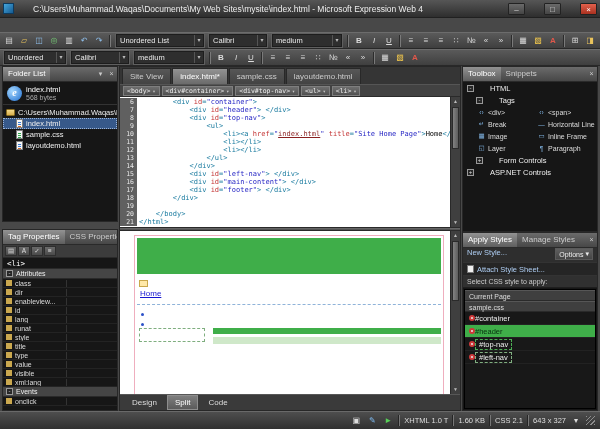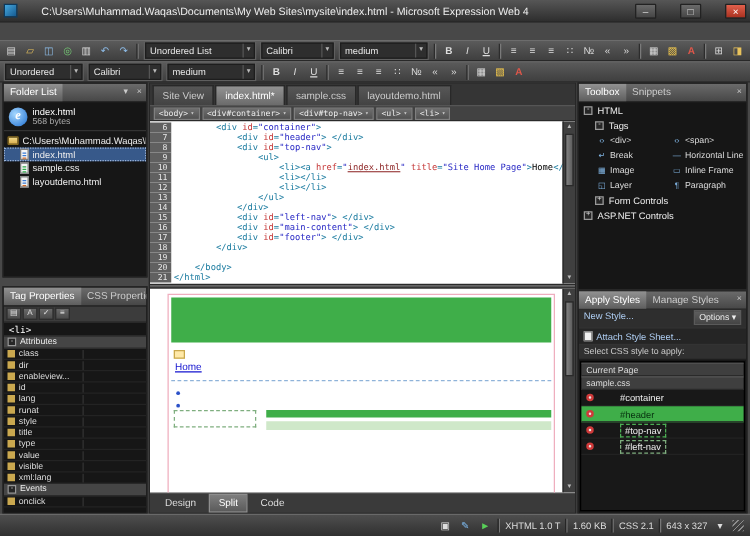--- a/index.html
+++ b/index.html
@@ -83,37 +83,37 @@
   .d-ulline{position:absolute;left:2px;right:2px;top:68px;border-top:1px dashed #8fb3d9}
   .d-bullet{position:absolute;width:3px;height:3px;background:#2b51c8;border-radius:50%;left:6px}
   .d-b1{top:77px}.d-b2{top:87px}
   .d-leftnav{position:absolute;left:4px;top:92px;width:66px;height:14px;border:1px dashed #7fae7f;background:#fff}
   .d-strip1{position:absolute;left:78px;right:2px;top:92px;height:6px;background:#3fae49}
   .d-strip2{position:absolute;left:78px;right:2px;top:101px;height:7px;background:#cfe8c9}
   .viewbar{height:16px;background:#3a3a3a;display:flex;align-items:center;gap:2px;padding:0 4px;border-top:1px solid #575757;flex:0 0 auto}
   .vbtn{padding:0 7px;line-height:13px;font-size:8px;color:#ddd;border:1px solid transparent}
   .vbtn.active{background:linear-gradient(#7e7e7e,#5b5b5b);border:1px solid #8e8e8e;color:#fff}
   
-  .tbx-row{display:flex;align-items:center;gap:4px;height:12px;padding:0 4px;font-size:7.5px;color:#eee;white-space:nowrap}
+  .tbx-row{display:flex;align-items:center;gap:16px;height:12px;padding:0 4px;font-size:7.5px;color:#eee;white-space:nowrap}
   .tbx-row.child{padding-left:13px}
   .tbx-grid{display:grid;grid-template-columns:1fr 1fr;padding-left:14px}
   .tbx-item{display:flex;align-items:center;gap:2px;height:12px;font-size:7px;color:#ddd;overflow:hidden;white-space:nowrap}
   .tbx-ic{color:#7fb2e0;font-size:6.5px;width:9px;text-align:center;flex:0 0 auto}
   
   .as-toolbar{height:15px;display:flex;align-items:flex-start;padding:0 4px;gap:4px;border-bottom:1px solid #333;background:#2e2e2e;flex:0 0 auto}
   .as-link{color:#aecdf2;font-size:7.5px;white-space:nowrap}
   .as-options{margin-left:auto;display:flex;align-items:center;gap:2px;border:1px solid #5a5a5a;background:linear-gradient(#5f5f5f,#454545);color:#eee;font-size:7px;padding:0 3px;height:12px}
   .as-attach{height:13px;display:flex;align-items:center;gap:3px;padding:0 4px;border-bottom:1px solid #333;background:#252525;flex:0 0 auto}
   .sheet-ic{width:7px;height:8px;background:#f0f0f0;border:1px solid #777;flex:0 0 auto}
   .as-label{height:12px;line-height:12px;padding:0 4px;font-size:7px;color:#ccc;background:#303030;border-bottom:1px solid #1e1e1e;flex:0 0 auto;white-space:nowrap}
   .as-list{flex:1;background:#181818;border:1px solid #000;margin:1px;overflow:hidden}
   .as-clear{display:flex;align-items:center;gap:3px;height:12px;padding:0 4px;font-size:7.5px;color:#eee;border-bottom:1px solid #2a2a2a}
   .clear-ic{width:7px;height:7px;border:1px solid #aaa;background:linear-gradient(135deg,transparent 45%,#d04040 45%,#d04040 55%,transparent 55%);flex:0 0 auto}
   .as-sec{height:11px;line-height:11px;background:#3f3f3f;color:#ddd;font-size:7px;padding:0 4px;border-bottom:1px solid #2a2a2a;border-top:1px solid #565656}
-  .as-style{display:flex;align-items:center;gap:21px;height:13px;padding:0 4px;font-size:7.5px;color:#eee;border-bottom:1px solid #222}
+  .as-style{display:flex;align-items:center;gap:0;height:13px;padding:0 4px;font-size:7.5px;color:#eee;border-bottom:1px solid #222}
   .as-style .sic{width:6px;height:6px;border:2px solid #cf3a3a;border-radius:50%;background:#e8e8e8;flex:0 0 auto}
   .as-style.green-row{background:#3fae49;color:#07300f}
   .as-style .dash1{border:1px dashed #4cae54;padding:0 3px}
   .as-style .dash2{border:1px dashed #7fae7f;padding:0 3px}
   
   .statusbar{position:absolute;left:0;right:0;bottom:0;height:18px;background:linear-gradient(#4e4e4e,#303030);border-top:1px solid #696969;display:flex;align-items:center;gap:4px;padding:0 5px;color:#ddd;font-size:7.5px}
   .sspacer{flex:1}
   .sico{width:12px;text-align:center;font-size:8px;flex:0 0 auto}
   .sico.green{color:#58d058}.sico.blue{color:#7db9ef}
   .ssep{width:2px;height:11px;border-left:1px solid #252525;border-right:1px solid #777;flex:0 0 auto}

